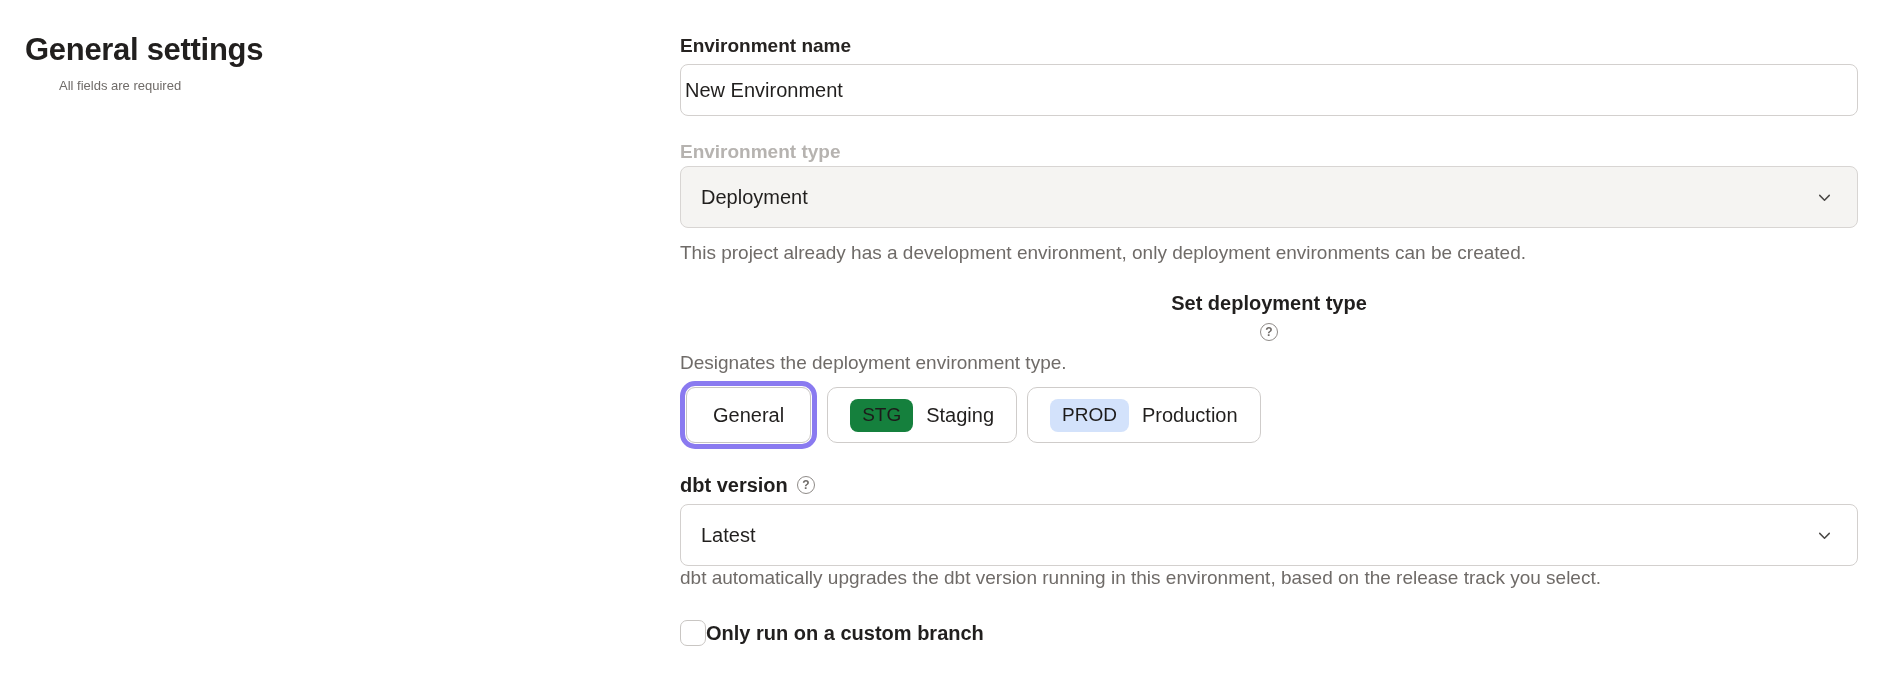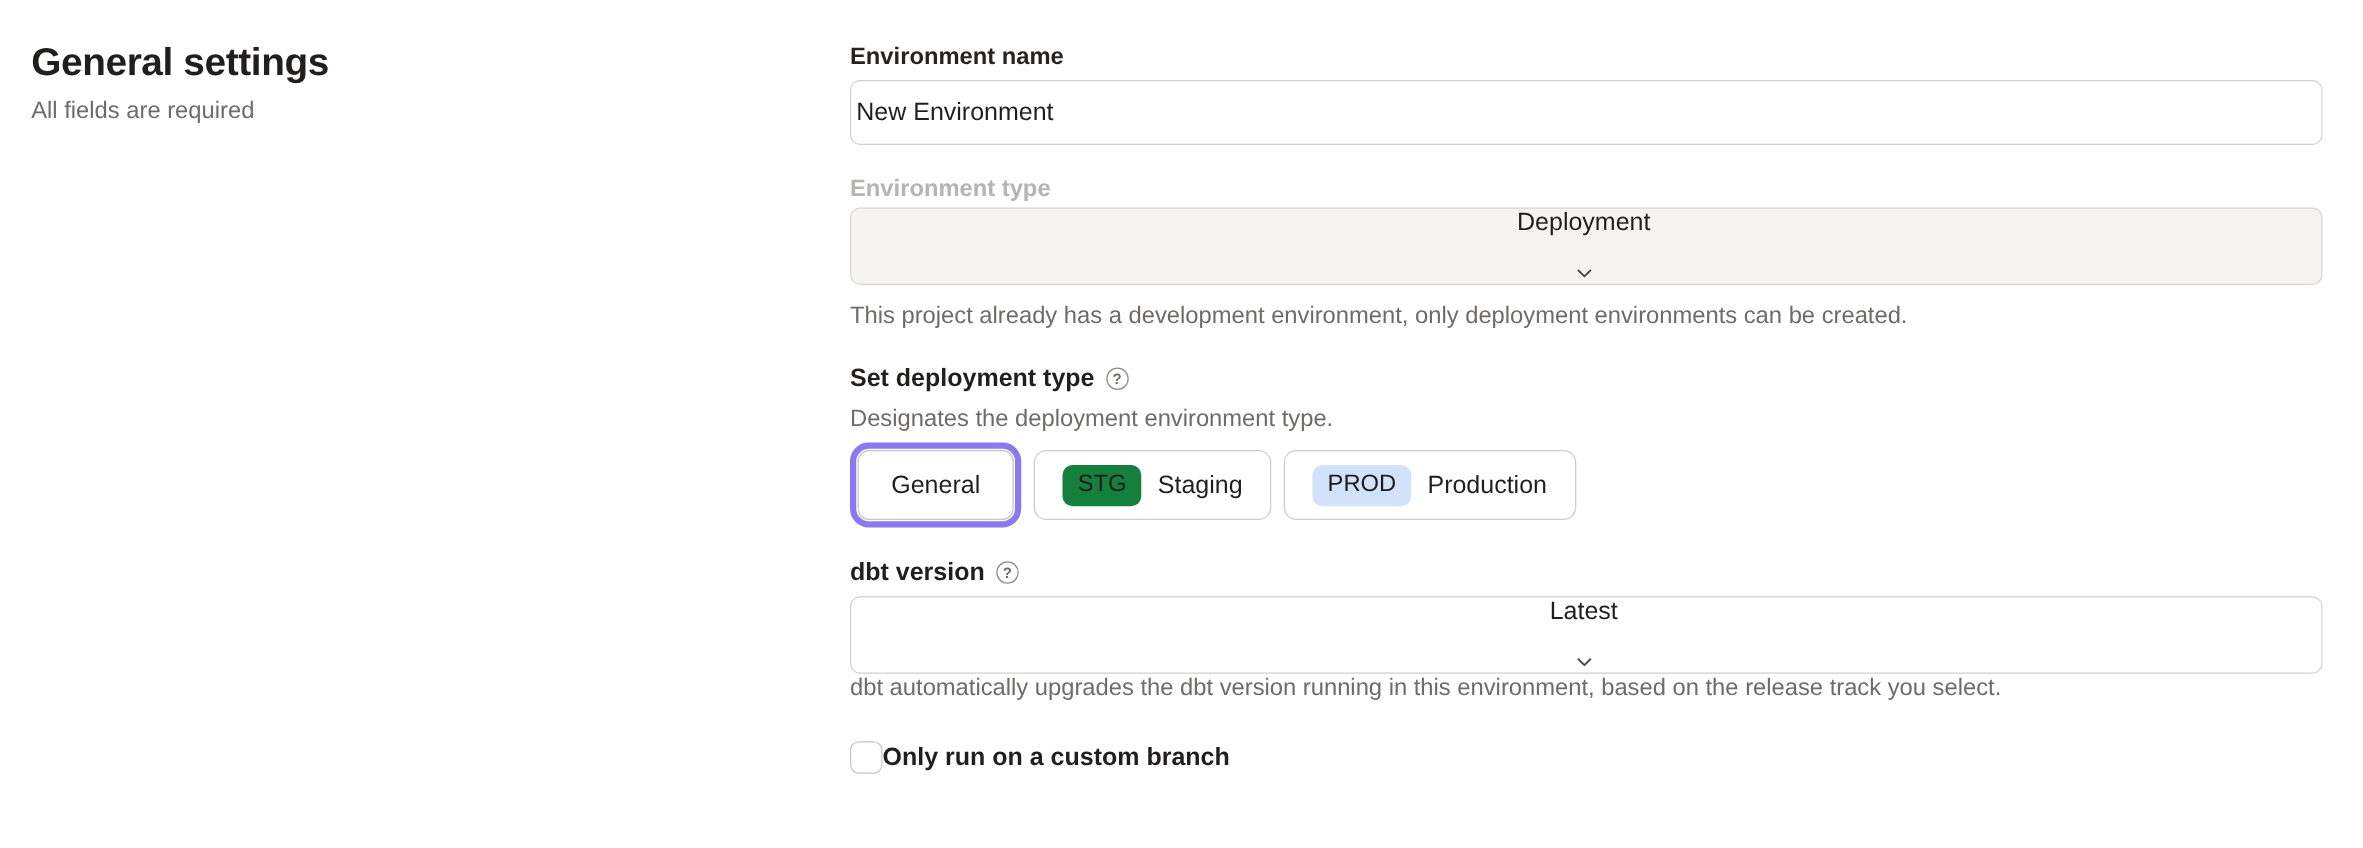--- a/index.html
+++ b/index.html
@@ -10,21 +10,21 @@
     color: #211f1e;
     overflow: hidden;
     position: relative;
   }
 
   
   .intro { position: absolute; left: 25px; top: 32px; width: 600px; }
   .intro h1 {
     font-size: 31px; font-weight: 700; letter-spacing: -0.3px; color: #211f1e;
   }
-  .intro p { margin-top: 10px; font-size: 19px; color: #6f6b68; }
+  .intro p { margin-top: 10px; font-size: 13px; color: #6f6b68; margin-left: 34px; }
 
   
   .form-col { position: absolute; left: 680px; top: 30px; width: 1178px; }
 
   .form-label {
     display: block; font-size: 19px; font-weight: 600;
     color: #262321; line-height: 22px;
   }
   .form-label.disabled { color: #b6b3b0; }
 
@@ -35,21 +35,21 @@
     font-family: "Liberation Sans", "DejaVu Sans", sans-serif;
     background: #fff; outline: none;
   }
 
   .select {
     width: 100%; height: 62px;
     border: 1px solid #d3d0ce; border-radius: 8px;
     background: #fff;
     display: flex; align-items: center; justify-content: space-between;
     padding: 0 24px 0 20px;
-    font-size: 20px; color: #211f1e; cursor: pointer; flex-direction: column;
+    font-size: 20px; color: #211f1e; cursor: pointer;
   }
   .select.disabled { background: #f5f4f2; border-color: #d8d5d3; cursor: default; }
   .select .chev { flex: 0 0 auto; display: flex; align-items: center; }
 
   .helper { font-size: 19px; color: #6f6b68; line-height: 24px; }
 
   .section-label {
     display: flex; align-items: center; gap: 9px;
     font-size: 20px; font-weight: 700; color: #211f1e; line-height: 22px;
   }
@@ -85,21 +85,21 @@
     width: 26px; height: 26px; border: 1px solid #c9c6c3; border-radius: 7px;
     background: #fff; cursor: pointer; flex: 0 0 auto;
   }
   .check-label { font-size: 20px; font-weight: 600; color: #211f1e; cursor: pointer; }
 
   
   .mt-label1  { margin-top: 5px; }
   .mt-label2  { margin-top: 25px; }
   .mt-sel1    { margin-top: 3px; }
   .mt-help1   { margin-top: 13px; }
-  .mt-head2   { margin-top: 27px; }
+  .mt-head2   { margin-top: 27px; flex-direction: column; }
   .mt-help2   { margin-top: 10px; }
   .mt-btns    { margin-top: 6px; }
   .mt-head3   { margin-top: 25px; }
   .mt-sel2    { margin-top: 8px; }
   .mt-help3   { margin-top: 0; }
   .mt-check   { margin-top: 30px; }
 </style>
 </head>
 <body>
 

